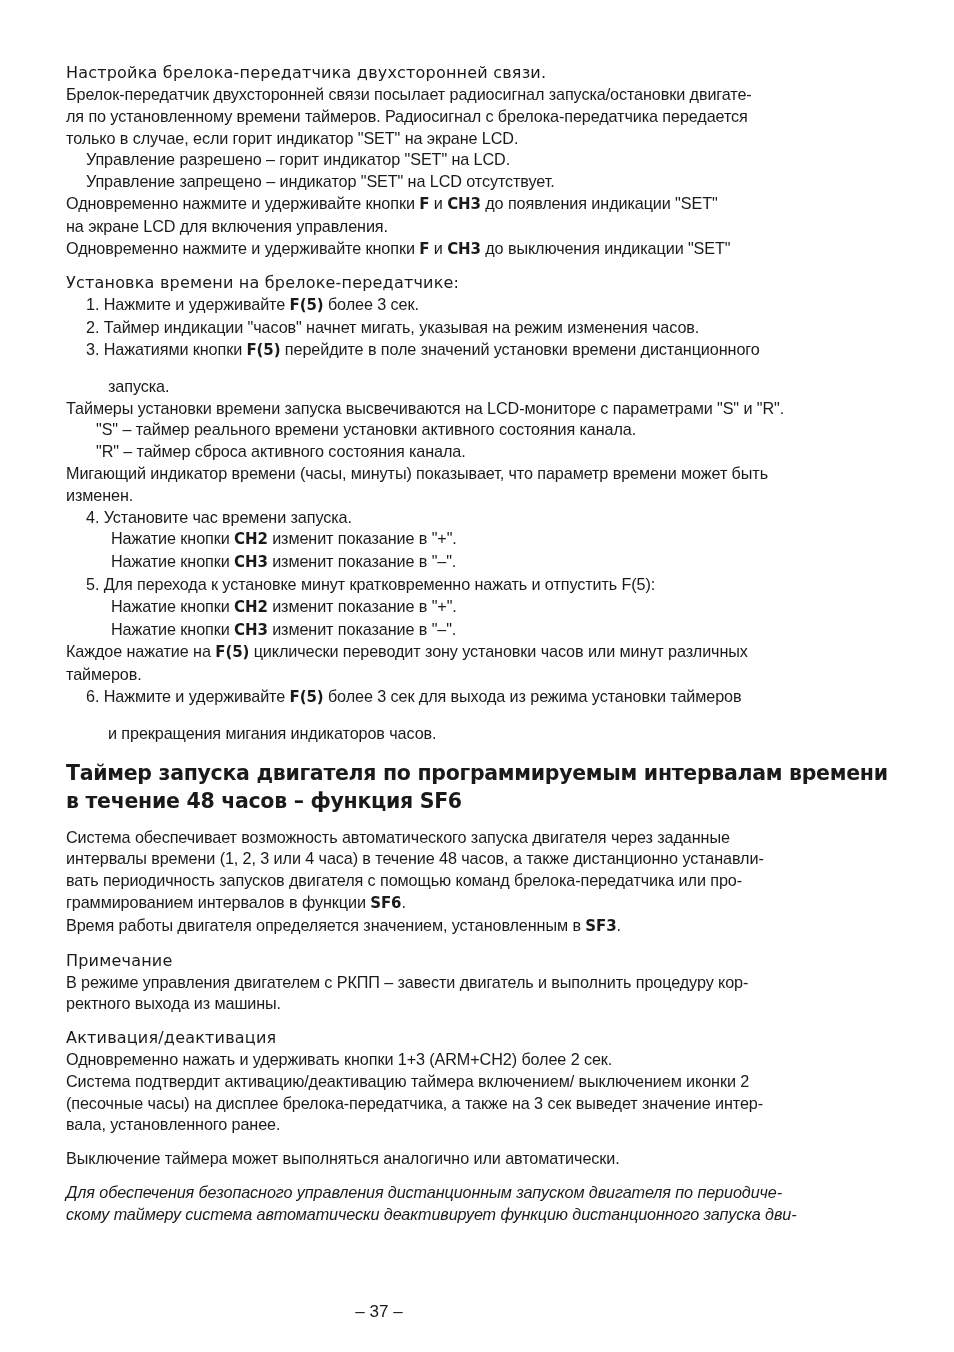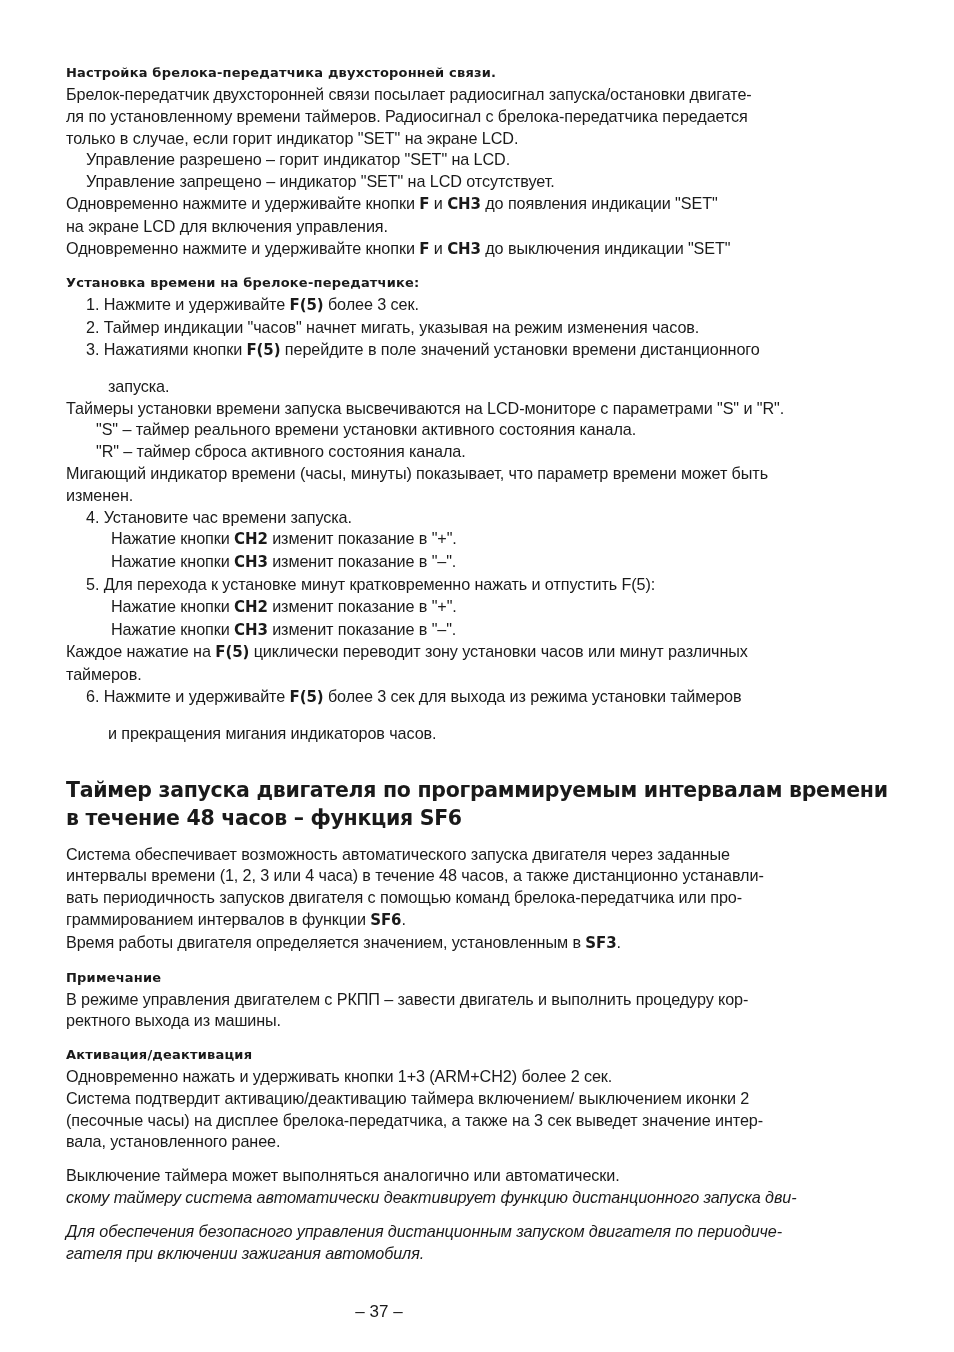--- a/index.html
+++ b/index.html
@@ -1,26 +1,26 @@
 <!DOCTYPE html>
 <html><head>
 <meta charset="utf-8">
 <style>
   html, body { margin: 0; padding: 0; background: #ffffff; }
   body { width: 954px; height: 1352px; position: relative; overflow: hidden;
          font-family: "Liberation Sans", sans-serif; color: #1a1a1a; }
   .page { position: absolute; left: 66px; top: 62px; width: 830px; }
   .line { font-size: 16.2px; line-height: 21.8px; white-space: nowrap; letter-spacing: -0.1px; }
-  .h-small { font-family: "DejaVu Sans", sans-serif; font-weight: bold; font-size: 13px; line-height: 22px; letter-spacing: 0.2px; }
+  .h-small { font-family: "DejaVu Sans", sans-serif; font-weight: normal; font-size: 16px; line-height: 22px; letter-spacing: 0.2px; }
   .ind1 { padding-left: 20px; }
   .ind2 { padding-left: 30px; }
   .ind3 { padding-left: 45px; }
   .ind4 { padding-left: 42px; margin-top: 14px; }
   b { font-family: "DejaVu Sans", sans-serif; font-weight: bold; font-size: 15px; }
-  .big-title { font-family: "DejaVu Sans", sans-serif; font-weight: bold; font-size: 20.5px; line-height: 28px; margin-top: 31px; letter-spacing: -0.3px; }
+  .big-title { font-family: "DejaVu Sans", sans-serif; font-weight: bold; font-size: 20.5px; line-height: 28px; margin-top: 14px; letter-spacing: -0.3px; }
   .gap-s { margin-top: 12px; }
   .italic { font-style: italic; }
   .page-num { position: absolute; top: 1302px; left: 0; width: 758px; text-align: center; font-size: 17px; }
 </style>
 </head>
 <body>
 
 <div class="page">
 
   <div class="line h-small">Настройка брелока-передатчика двухсторонней связи.</div>
@@ -70,18 +70,17 @@
   <div class="line">ректного выхода из машины.</div>
 
   <div class="line h-small gap-s">Активация/деактивация</div>
   <div class="line">Одновременно нажать и удерживать кнопки 1+3 (ARM+CH2) более 2 сек.</div>
   <div class="line">Система подтвердит активацию/деактивацию таймера включением/ выключением иконки 2</div>
   <div class="line">(песочные часы) на дисплее брелока-передатчика, а также на 3 сек выведет значение интер-</div>
   <div class="line">вала, установленного ранее.</div>
 
   <div class="line gap-s">Выключение таймера может выполняться аналогично или автоматически.</div>
 
+  <div class="line italic gap-s">Для обеспечения безопасного управления дистанционным запуском двигателя по периодиче-</div>
   <div class="line italic">скому  таймеру система автоматически деактивирует функцию дистанционного запуска дви-</div>
-  <div class="line italic gap-s">Для обеспечения безопасного управления дистанционным запуском двигателя по периодиче-</div>
-  <div class="line italic">гателя при включении зажигания автомобиля.</div>
 </div>
 
 <div class="page-num">– 37 –</div>
 
 </body></html>

